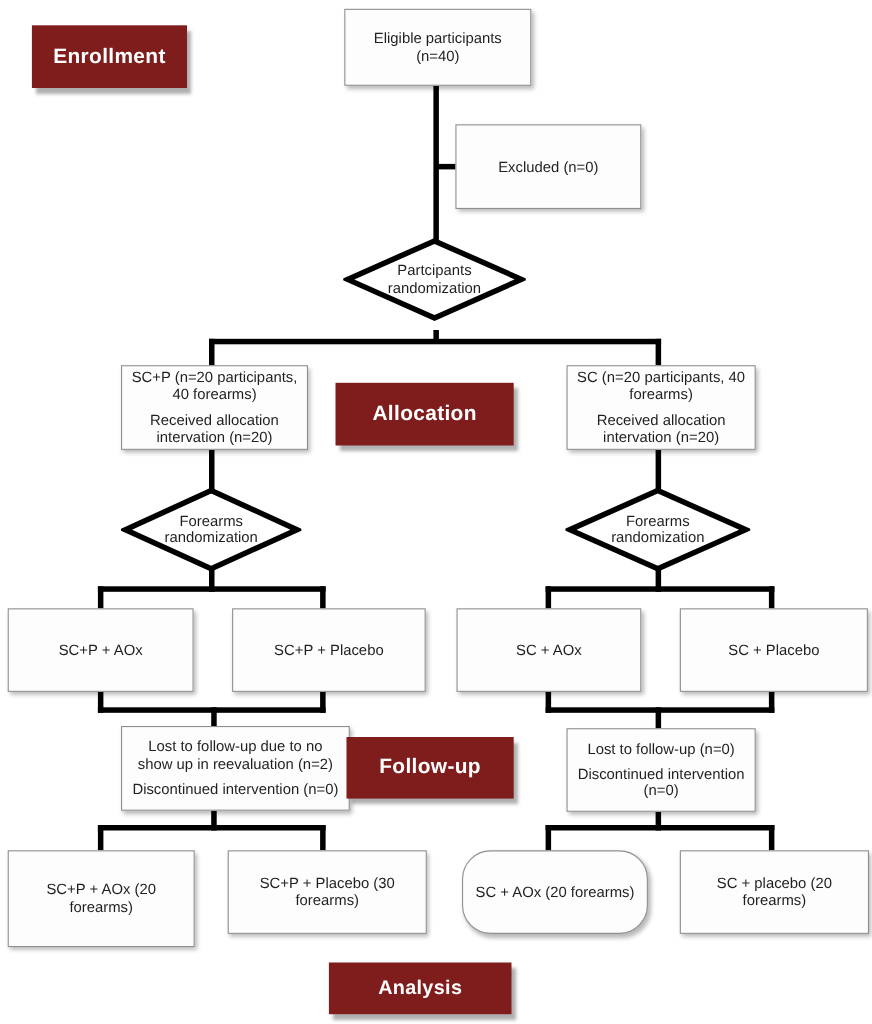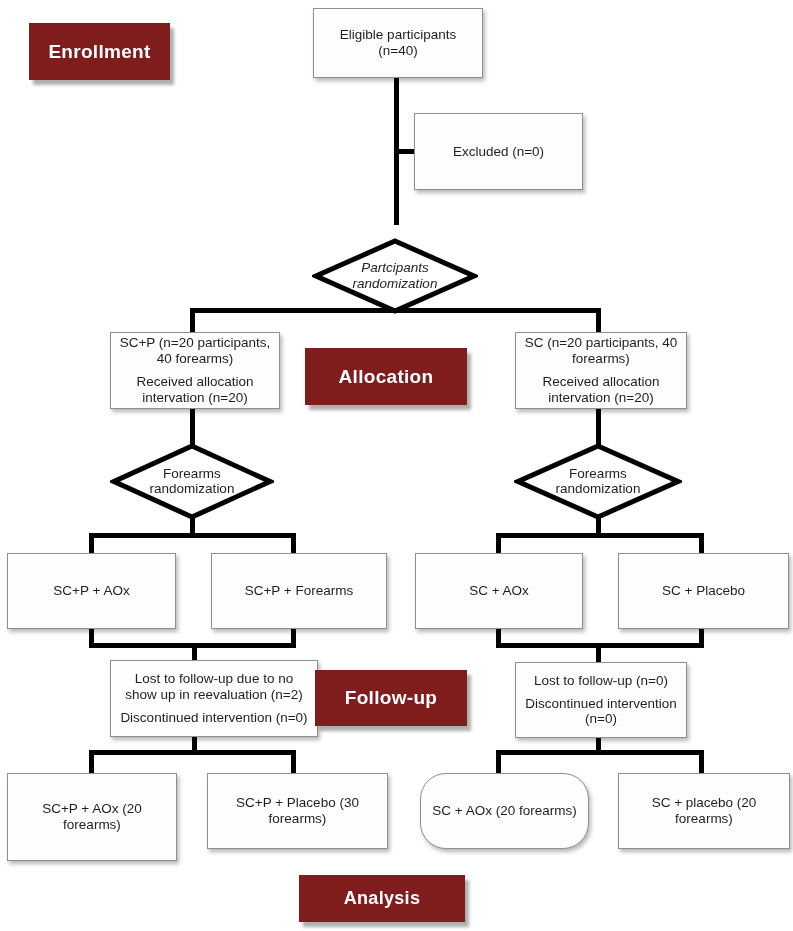--- a/index.html
+++ b/index.html
@@ -88,21 +88,21 @@
 
   <div class="node" style="left:515px;top:332px;width:172px;height:77px;">
     <span class="para">SC (n=20 participants, 40 forearms)</span>
     <span class="para">Received allocation intervation (n=20)</span>
   </div>
 
   <div class="node" style="left:7px;top:553px;width:169px;height:76px;">
     <span class="para">SC+P + AOx</span>
   </div>
   <div class="node" style="left:211px;top:553px;width:176px;height:76px;">
-    <span class="para">SC+P + Forearms</span>
+    <span class="para">SC+P + Placebo</span>
   </div>
   <div class="node" style="left:415px;top:553px;width:168px;height:76px;">
     <span class="para">SC + AOx</span>
   </div>
   <div class="node" style="left:618px;top:553px;width:171px;height:76px;">
     <span class="para">SC + Placebo</span>
   </div>
 
   <div class="node" style="left:110px;top:660px;width:208px;height:77px;">
     <span class="para">Lost to follow-up due to no show up in reevaluation (n=2)</span>
@@ -120,21 +120,21 @@
   <div class="node" style="left:207px;top:773px;width:181px;height:76px;">
     <span class="para">SC+P + Placebo (30 forearms)</span>
   </div>
   <div class="node" style="left:420px;top:773px;width:169px;height:76px;border-radius:26px;">
     <span class="para">SC + AOx (20 forearms)</span>
   </div>
   <div class="node" style="left:618px;top:773px;width:172px;height:76px;">
     <span class="para">SC + placebo (20 forearms)</span>
   </div>
 
-  <div class="diamond" style="left:312px;top:238px;width:166px;height:76px;font-style:italic;">
+  <div class="diamond" style="left:312px;top:216px;width:166px;height:76px;">
     <svg width="166" height="76" viewBox="0 0 166 76">
       <polygon points="83,3 162,38 83,73 4,38" fill="#ffffff" stroke="#000000" stroke-width="5"></polygon>
     </svg>
     <div class="dtext">Partcipants randomization</div>
   </div>
 
   <div class="diamond" style="left:110px;top:443px;width:164px;height:77px;">
     <svg width="164" height="77" viewBox="0 0 164 77">
       <polygon points="82,3 160,38.5 82,74 4,38.5" fill="#ffffff" stroke="#000000" stroke-width="5"></polygon>
     </svg>

